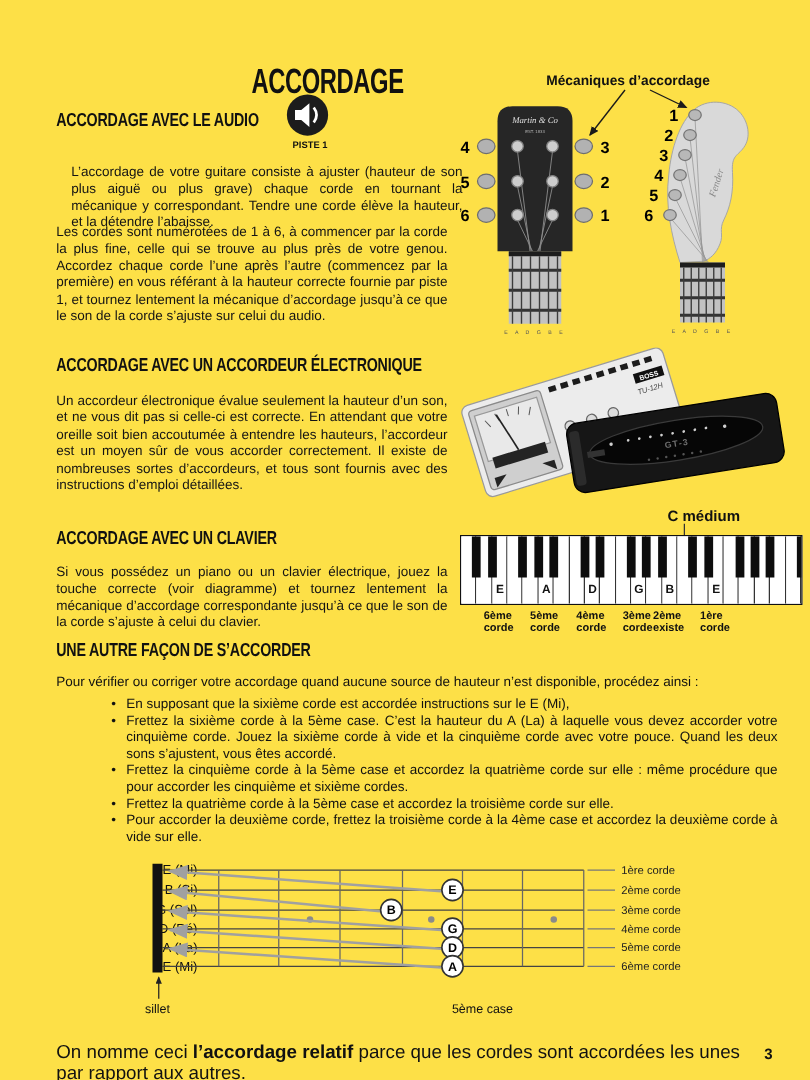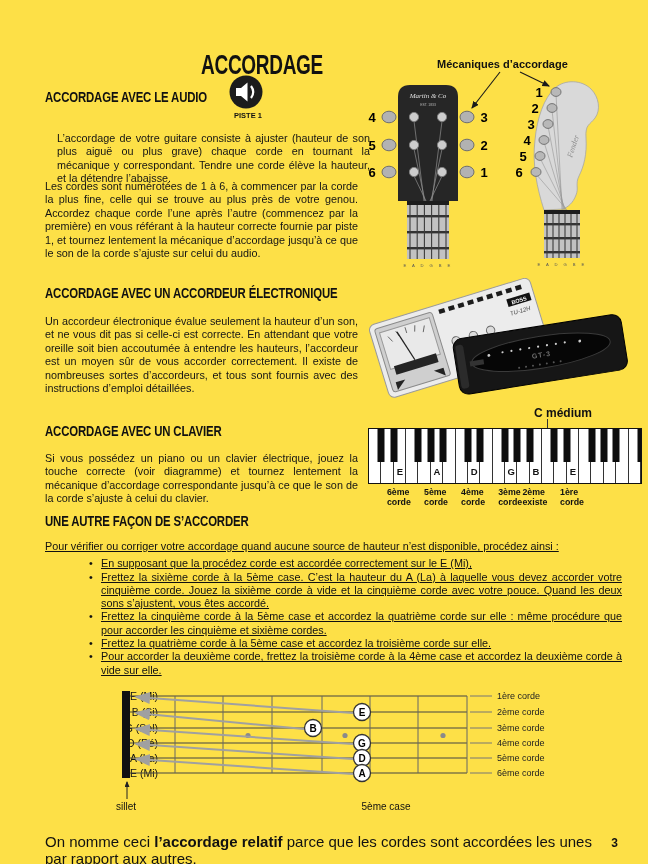--- a/index.html
+++ b/index.html
@@ -5,21 +5,21 @@
   html,body{margin:0;padding:0;background:#fff;}
   .page{position:relative;width:648px;height:864px;background:#fde047;overflow:hidden;
         font-family:"Liberation Sans",sans-serif;color:#111;}
   .title{position:absolute;top:30px;left:0;width:524px;text-align:center;
          font-size:28px;font-weight:bold;letter-spacing:-.5px;
          transform:scaleX(.68);transform-origin:50% 50%;white-space:nowrap;}
   .hd{position:absolute;font-weight:bold;font-size:15px;letter-spacing:-.2px;
       transform:scaleX(.76);transform-origin:left center;white-space:nowrap;}
   .body{position:absolute;font-size:10.8px;line-height:13.4px;text-align:justify;color:#141414;}
   .piste{position:absolute;font-size:7.5px;font-weight:bold;text-align:center;width:40px;}
-  .bullets-wrap{position:absolute;left:45px;top:540px;width:577px;font-size:10.8px;line-height:13.3px;text-decoration:underline;}
+  .bullets-wrap{position:absolute;left:45px;top:540px;width:577px;font-size:10.8px;line-height:13.3px;}
   .bullets-wrap .intro{margin:0 0 4px 0;}
   .bullets-wrap ul{margin:0;padding:0 0 0 46px;list-style:none;}
   .bullets-wrap li{position:relative;padding-left:10px;text-align:justify;}
   .bullets-wrap li:before{content:"•";position:absolute;left:-2px;top:0;}
   
   .kb-wrap{position:absolute;left:368px;top:406px;width:272px;height:102px;}
   .cmedium{position:absolute;top:0;left:195px;transform:translateX(-50%);
            font-size:12px;font-weight:bold;white-space:nowrap;}
   .cmedium-line{position:absolute;top:13px;left:179px;width:1px;height:31px;background:#333;}
   .cmedium-line:after{content:"";position:absolute;left:-2.5px;bottom:-4px;
@@ -297,21 +297,21 @@
 existe</div>
         <div class="cordelbl" style="left: 75%;">1ère
 corde</div>
       </div>
   </div>
 
   <div class="hd" style="left:45px;top:512px;">UNE AUTRE FAÇON DE S’ACCORDER</div>
   <div class="bullets-wrap">
     <p class="intro">Pour vérifier ou corriger votre accordage quand aucune source de hauteur n’est disponible, procédez ainsi :</p>
     <ul>
-      <li>En supposant que la procédez corde est accordée correctement sur le E (Mi),</li>
+      <li>En supposant que la sixième corde est accordée instructions sur le E (Mi),</li>
       <li>Frettez la sixième corde à la 5ème case. C’est la hauteur du A (La) à laquelle vous devez accorder votre cinquième corde. Jouez la sixième corde à vide et la cinquième corde avec votre pouce. Quand les deux sons s’ajustent, vous êtes accordé.</li>
       <li>Frettez la cinquième corde à la 5ème case et accordez la quatrième corde sur elle : même procédure que pour accorder les cinquième et sixième cordes.</li>
       <li>Frettez la quatrième corde à la 5ème case et accordez la troisième corde sur elle.</li>
       <li>Pour accorder la deuxième corde, frettez la troisième corde à la 4ème case et accordez la deuxième corde à vide sur elle.</li>
     </ul>
   </div>
 
   <svg style="position:absolute;left:56px;top:681px;" width="566" height="132" viewBox="0 0 566 132">
     <defs>
       <marker id="arrG" markerWidth="9" markerHeight="8" refX="7" refY="3" orient="auto">

